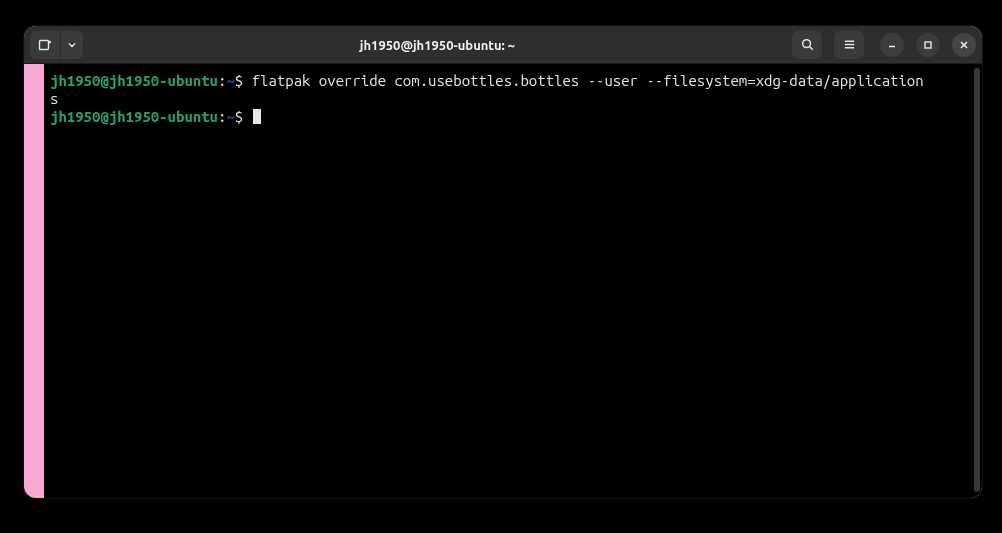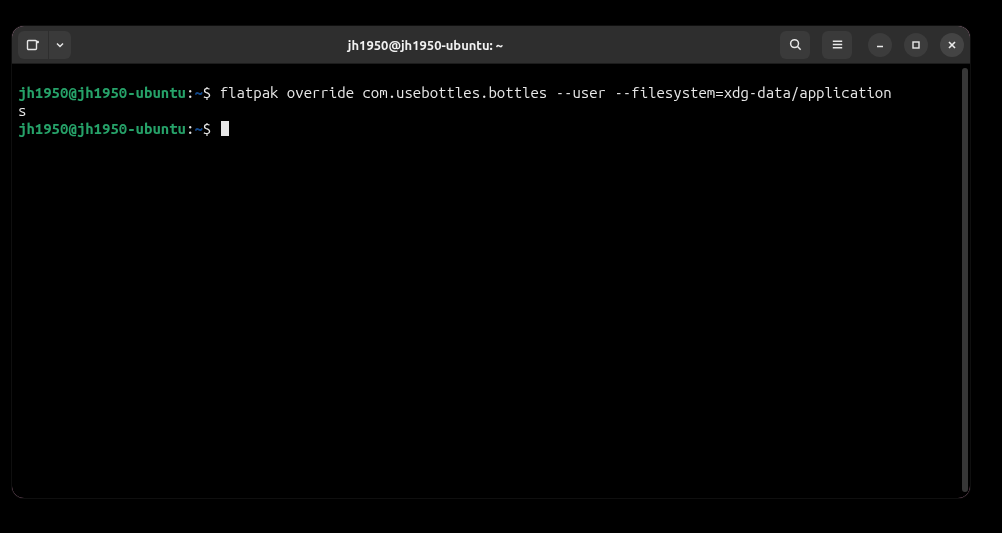--- a/index.html
+++ b/index.html
@@ -5,21 +5,21 @@
     * { margin: 0; padding: 0; box-sizing: border-box; }
     body {
       background: #000;
       width: 1002px;
       height: 533px;
       font-family: "Ubuntu Mono", "DejaVu Sans Mono", monospace;
       overflow: hidden;
     }
     .window {
       position: absolute;
-      left: 12px;
+      left: 24px;
       top: 26px;
       width: 958px;
       height: 472px;
       border-radius: 12px;
       overflow: hidden;
       background: #f9a8d4;
       box-shadow: 0 0 0 1px rgba(255,255,255,0.06);
     }
     .headerbar {
       height: 38px;
@@ -84,21 +84,22 @@
       justify-content: center;
       color: #eaeaea;
       cursor: pointer;
     }
     .win-circle.close { background: #444; }
 
     .terminal-body {
       position: relative;
       background: #000;
       height: calc(100% - 38px);
-      padding: 20px 6px 4px 6px;
+      padding: 8px 6px 4px 6px;
+      margin-left: 20px;
     }
     .terminal-content {
       font-size: 15px;
       line-height: 18px;
       font-family: "Ubuntu Mono", "DejaVu Sans Mono", monospace;
       color: #e8e8e8;
       white-space: pre-wrap;
       word-break: break-all;
     }
     .prompt-user { color: #26a269; font-weight: bold; }

